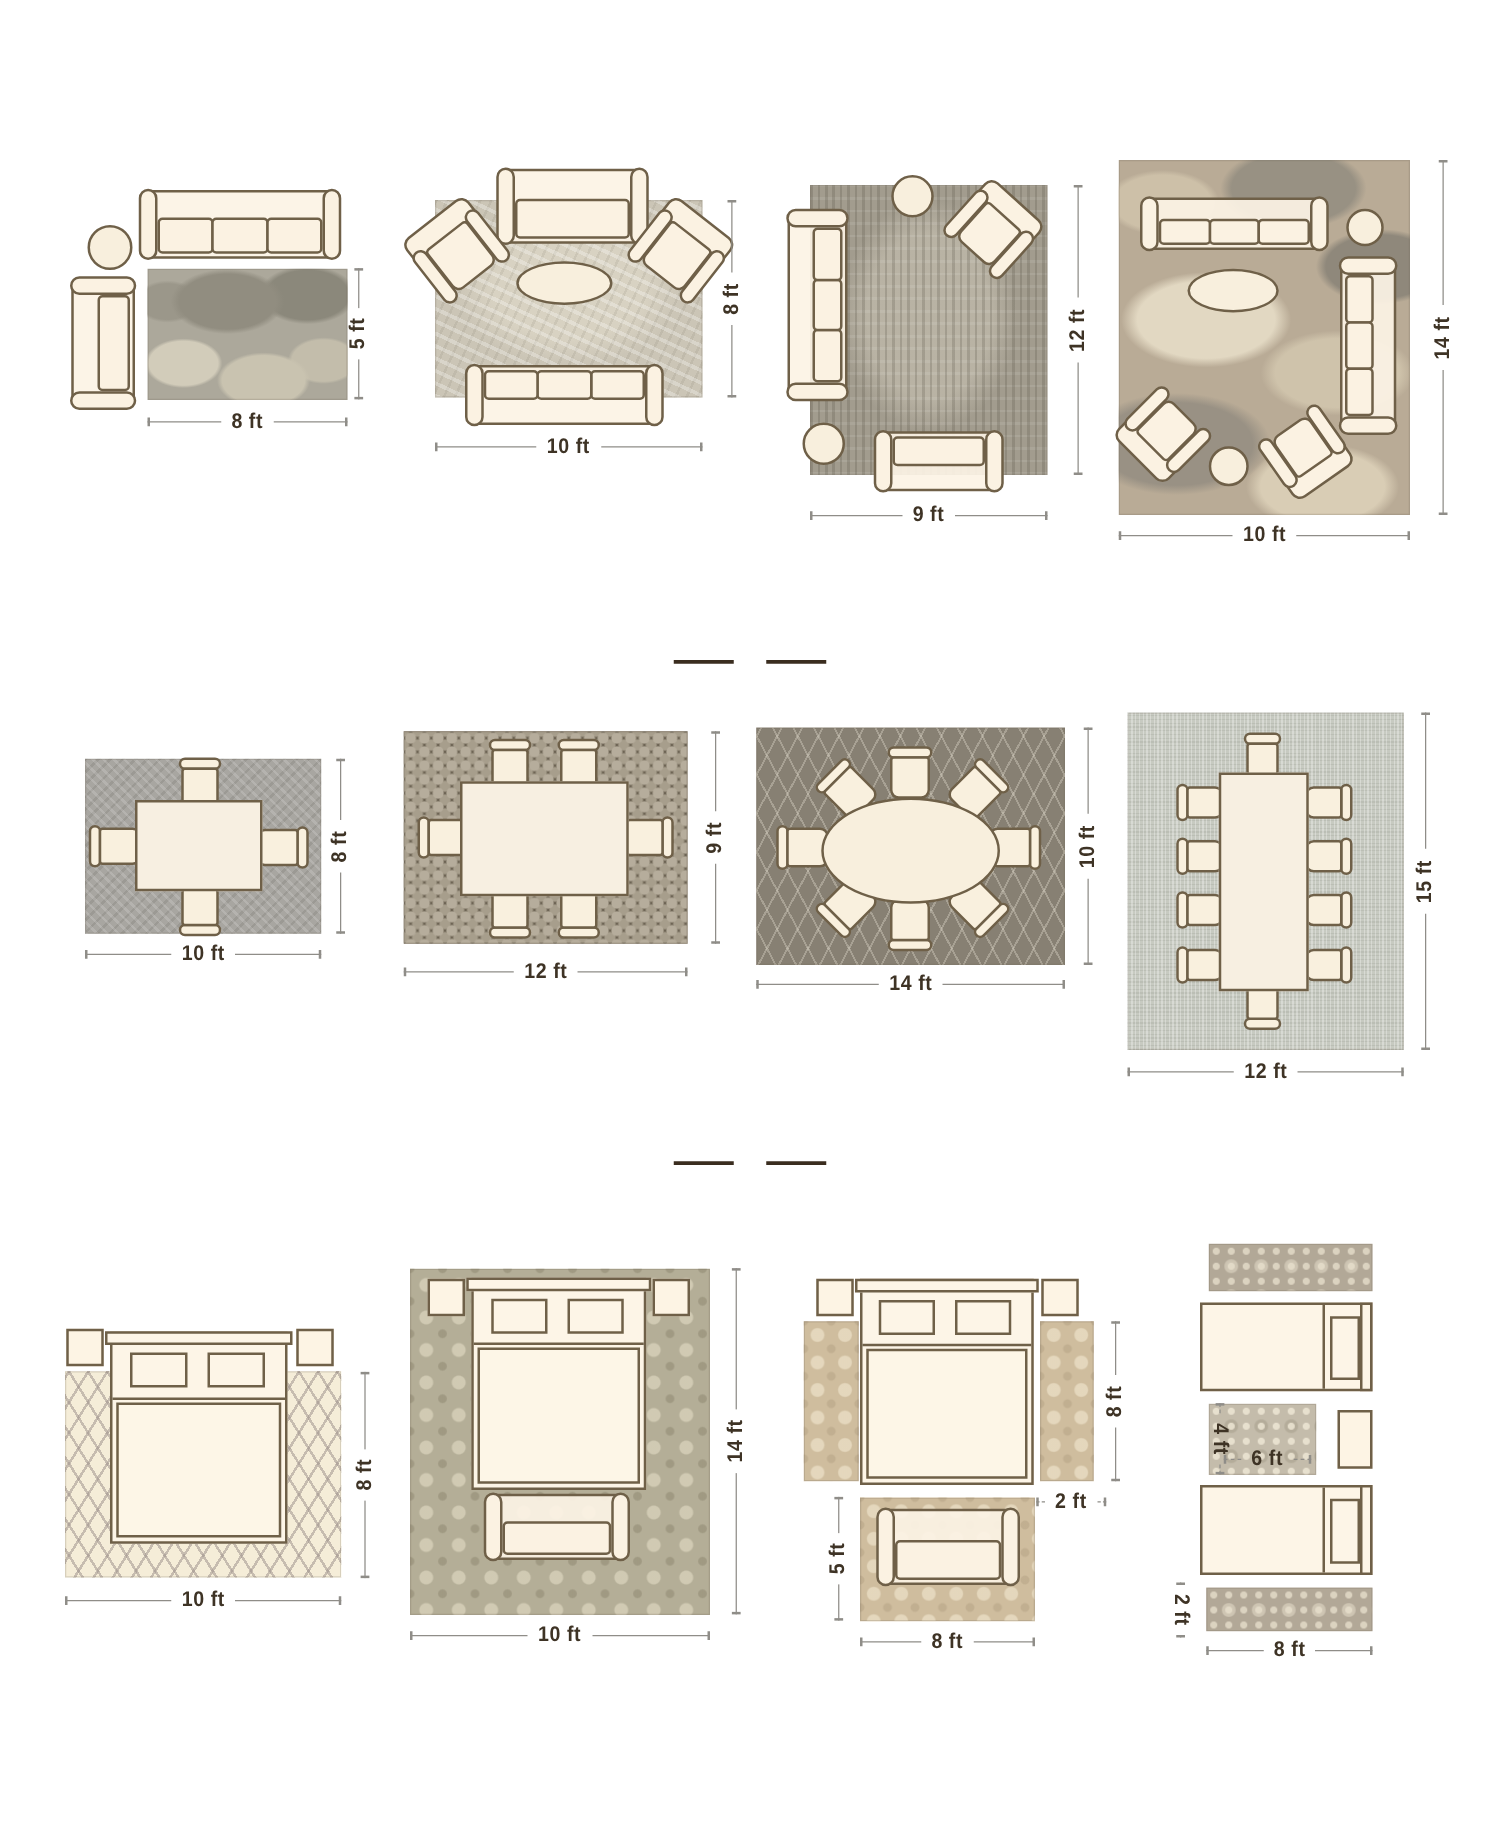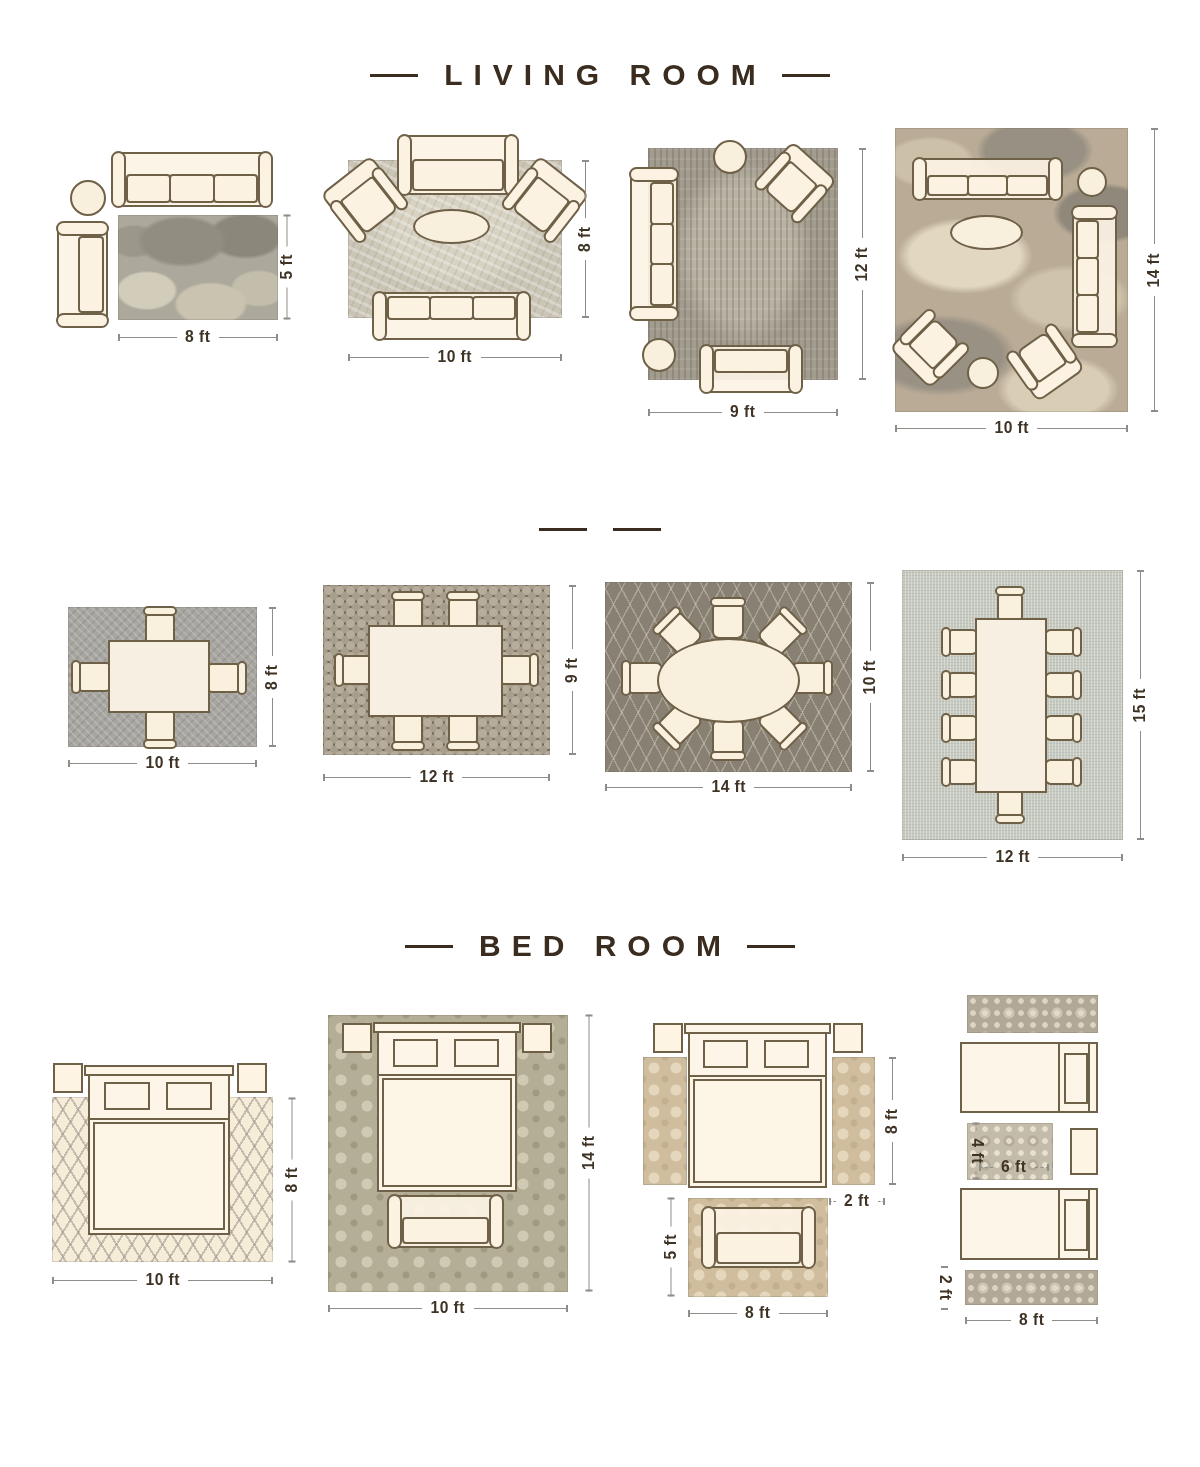--- a/index.html
+++ b/index.html
@@ -119,25 +119,20 @@
   .dim .ln.r::after { content:""; position:absolute; right:0; top:-3.5px; width:1.7px; height:7px;
                       background:#8f8d88; }
   .dim.v  { transform:rotate(-90deg); }
   .dim.vd { transform:rotate(90deg); }
 </style>
 </head>
 <body>
 
 <div id="stage">
 
-  <div class="sec-head" style="top:58px">
-    <span class="bar"></span>
-    <span class="t">LIVING ROOM</span>
-    <span class="bar"></span>
-  </div>
 
   <div class="g" style="left:55px;top:148px;width:265px;height:210px">
     <div class="rug rx-lr1" style="left:63px;top:67px;width:160px;height:105px"></div>
     <div class="sofa" style="left:57px;top:4px;width:160px;height:55px">
       <span class="arm al"></span>
         <span class="arm ar"></span>
       <span class="cus">
           <i></i>
           <i></i>
           <i></i>
@@ -463,21 +458,20 @@
     </div>
     <div class="dim" style="left:2px;top:281px;width:221px">
       <span class="ln l"></span>
         <span class="tx">12 ft</span>
         <span class="ln r"></span>
     </div>
   </div>
 
   <div class="sec-head" style="top:929px">
     <span class="bar"></span>
-    <span class="t">BED ROOM</span>
     <span class="bar"></span>
   </div>
 
   <div class="g" style="left:40px;top:1055px;width:285px;height:245px">
     <div class="rug rx-br1" style="left:12px;top:42px;width:221px;height:165px"></div>
     <div class="nst" style="left:13px;top:8px;width:30px;height:30px"></div>
     <div class="nst" style="left:197px;top:8px;width:30px;height:30px"></div>
     <div class="bed" style="left:48px;top:10px;width:142px;height:170px">
       <span class="hb"></span>
       <span class="pl" style="left:14px;top:15px;width:46px;height:28px"></span>

